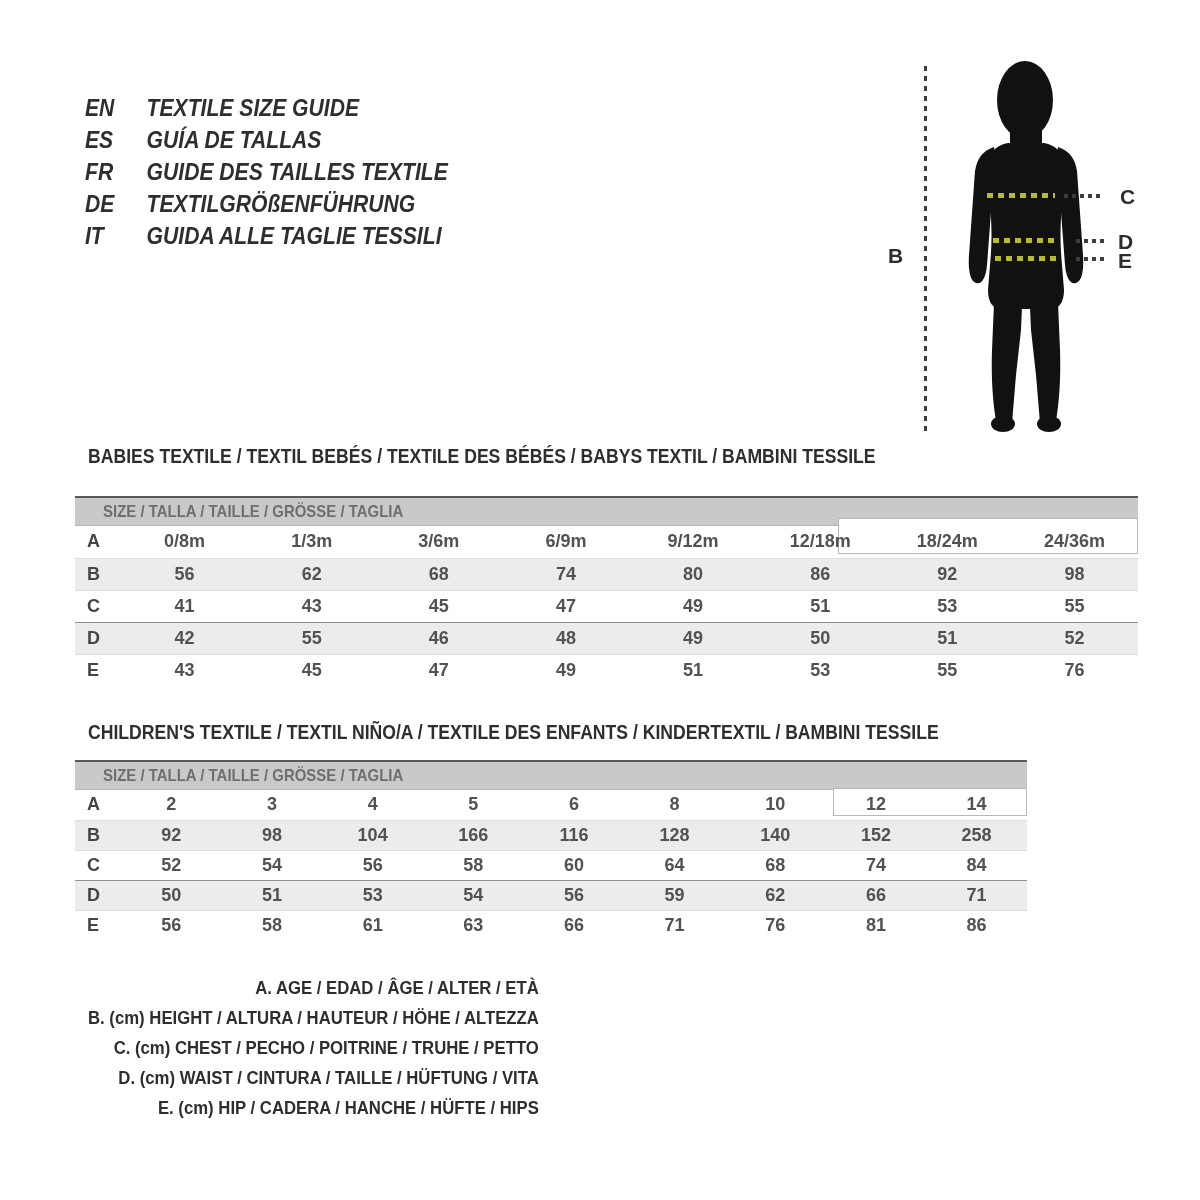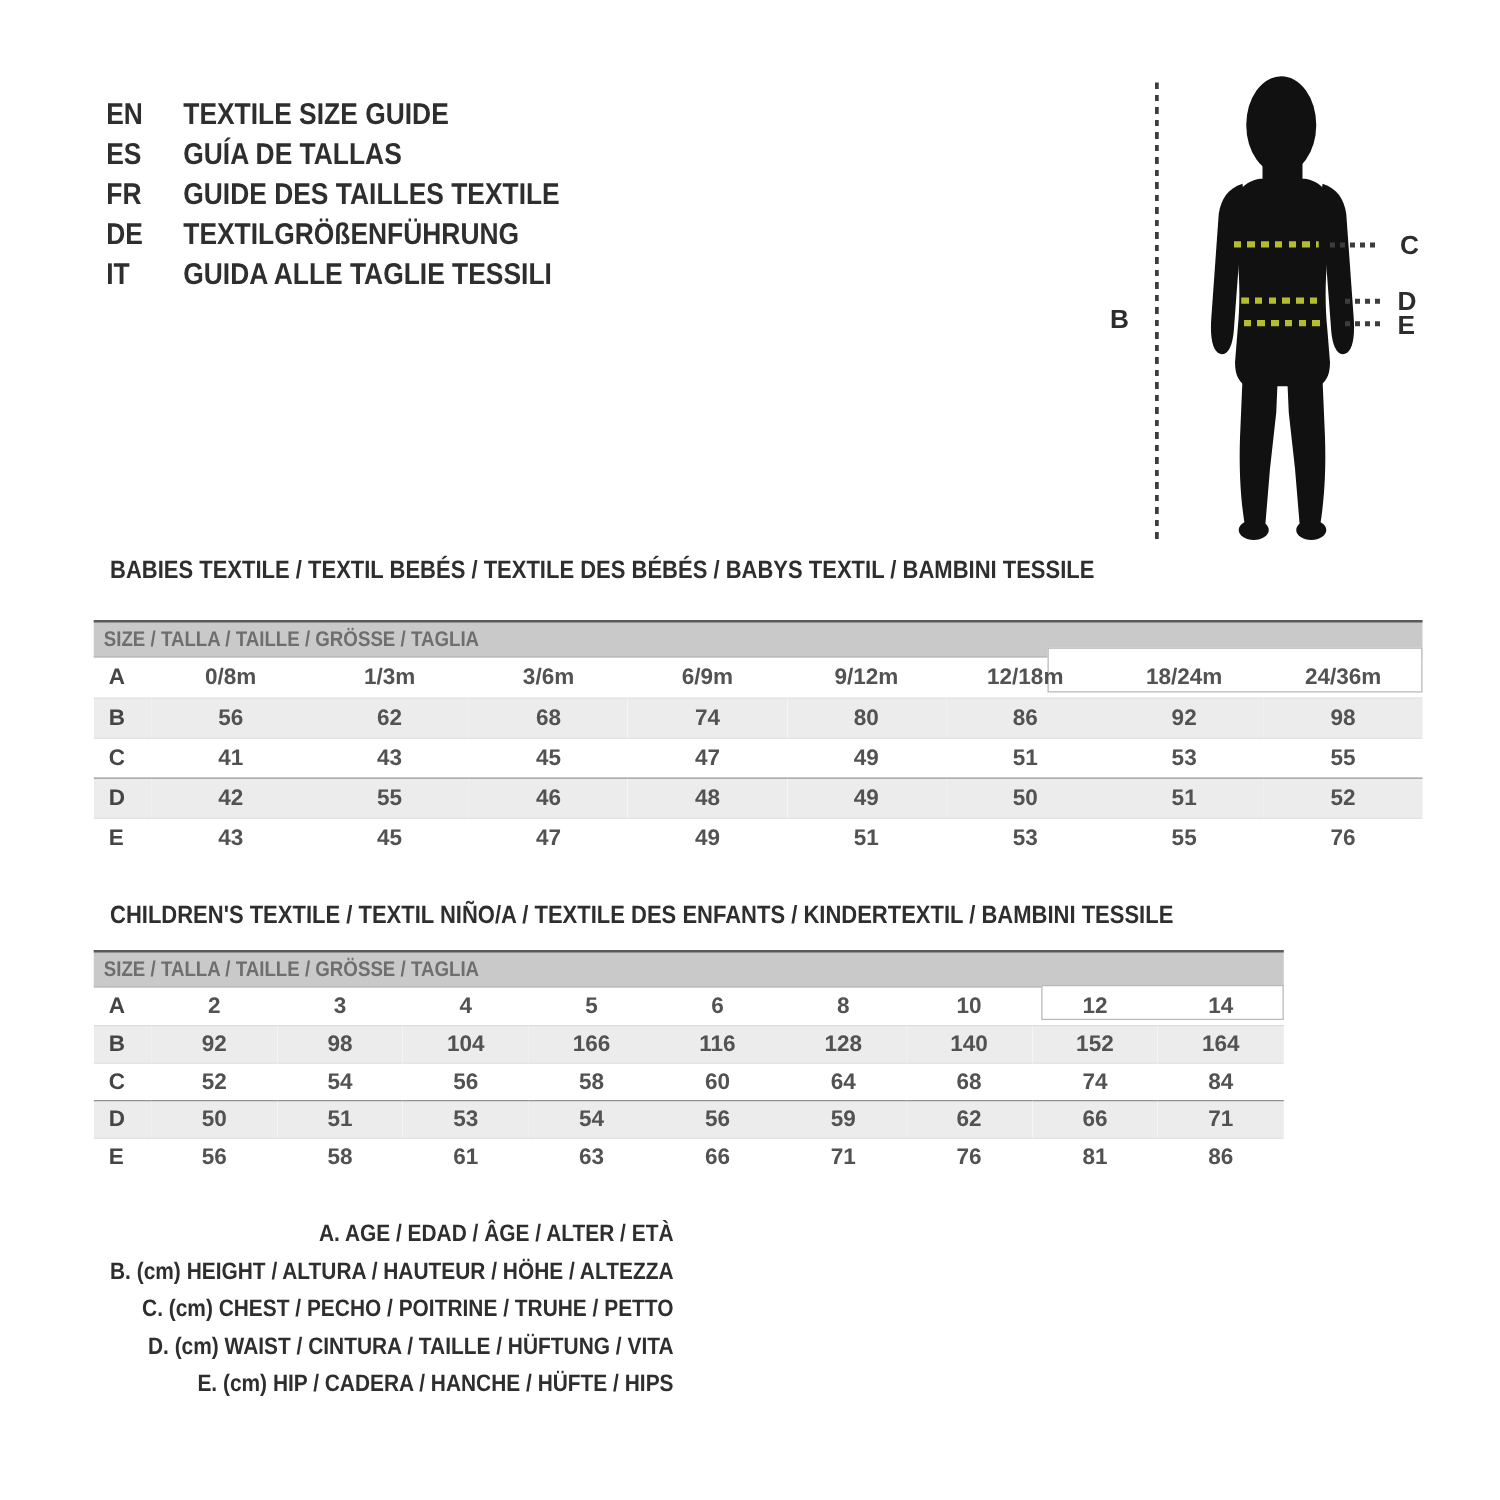--- a/index.html
+++ b/index.html
@@ -2,38 +2,38 @@
 <html><head>
 <meta charset="utf-8">
 <style>
   html,body{margin:0;padding:0;background:#fff;}
   #page{position:relative;width:1200px;height:1200px;background:#ffffff;overflow:hidden;
         font-family:"Liberation Sans",sans-serif;font-weight:bold;color:#2e2e2e;}
   .abs{position:absolute;}
   .cond{transform:scaleX(0.88);transform-origin:left center;white-space:nowrap;}
 
   
-  #language-list{left:85px;top:76px;}
+  #language-list{left:85px;top:92px;font-style:italic;}
   .lang-row{display:flex;height:32px;line-height:32px;font-size:24px;color:#2e2e2e;}
   .lang-code{width:70px;display:inline-block;}
 
   
   .dash-h{background:repeating-linear-gradient(90deg,var(--c) 0 6px,transparent 6px 11px);}
   .dash-h.small{background:repeating-linear-gradient(90deg,var(--c) 0 4px,transparent 4px 8px);}
   .dash-v{background:repeating-linear-gradient(180deg,#3d3d3d 0 5px,transparent 5px 10px);}
   .fig-label{font-size:21px;color:#2d2d2d;line-height:1;}
 
   
   .section-title{font-size:20px;color:#2e2e2e;}
 
   
   .size-table-wrap{position:absolute;}
   .size-table-header{height:27px;line-height:27px;background:#c9c9c9;color:#6e6e6e;
       border-top:2px solid #5a5a5a;border-bottom:1px solid #b5b5b5;
-      padding-left:8px;font-size:17px;}
+      padding-left:28px;font-size:17px;}
   table.size-table{border-collapse:collapse;table-layout:fixed;width:100%;}
   table.size-table th,table.size-table td{padding:0;text-align:center;vertical-align:middle;
       font-size:18px;color:#525252;font-weight:bold;position:relative;z-index:10;}
   table.size-table th{width:34px;text-align:left;padding-left:12px;color:#454545;}
   table.size-table tr{height:32px;}
   #children-table tr{height:30px;}
   table.size-table tr:nth-child(even){background:#ececec;}
   table.size-table tr:not(:first-child) td,
   table.size-table tr:not(:first-child) th{border-top:1px solid #dcdcdc;}
   table.size-table tr:nth-child(4) td,
@@ -191,21 +191,21 @@
           <tr>
             <th>B</th>
             <td>92</td>
             <td>98</td>
             <td>104</td>
             <td>166</td>
             <td>116</td>
             <td>128</td>
             <td>140</td>
             <td>152</td>
-            <td>164</td>
+            <td>258</td>
           </tr>
           <tr>
             <th>C</th>
             <td>52</td>
             <td>54</td>
             <td>56</td>
             <td>58</td>
             <td>60</td>
             <td>64</td>
             <td>68</td>

